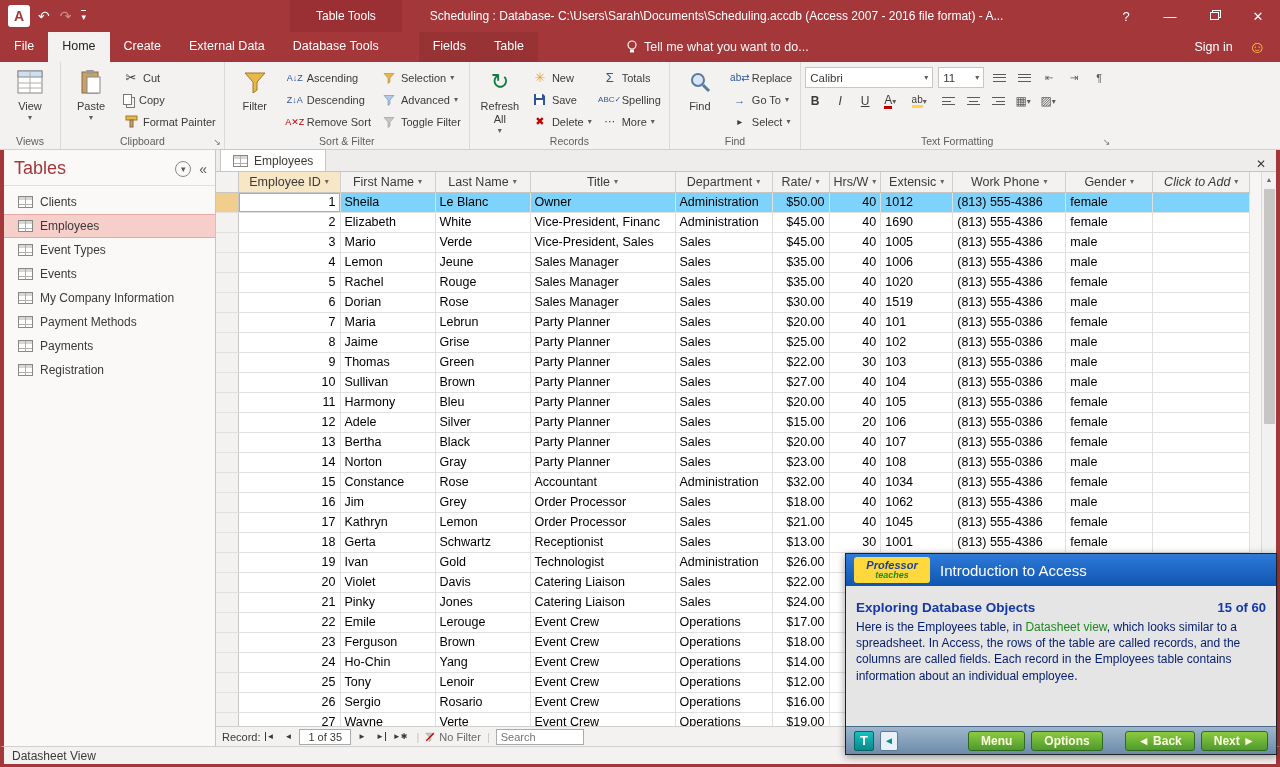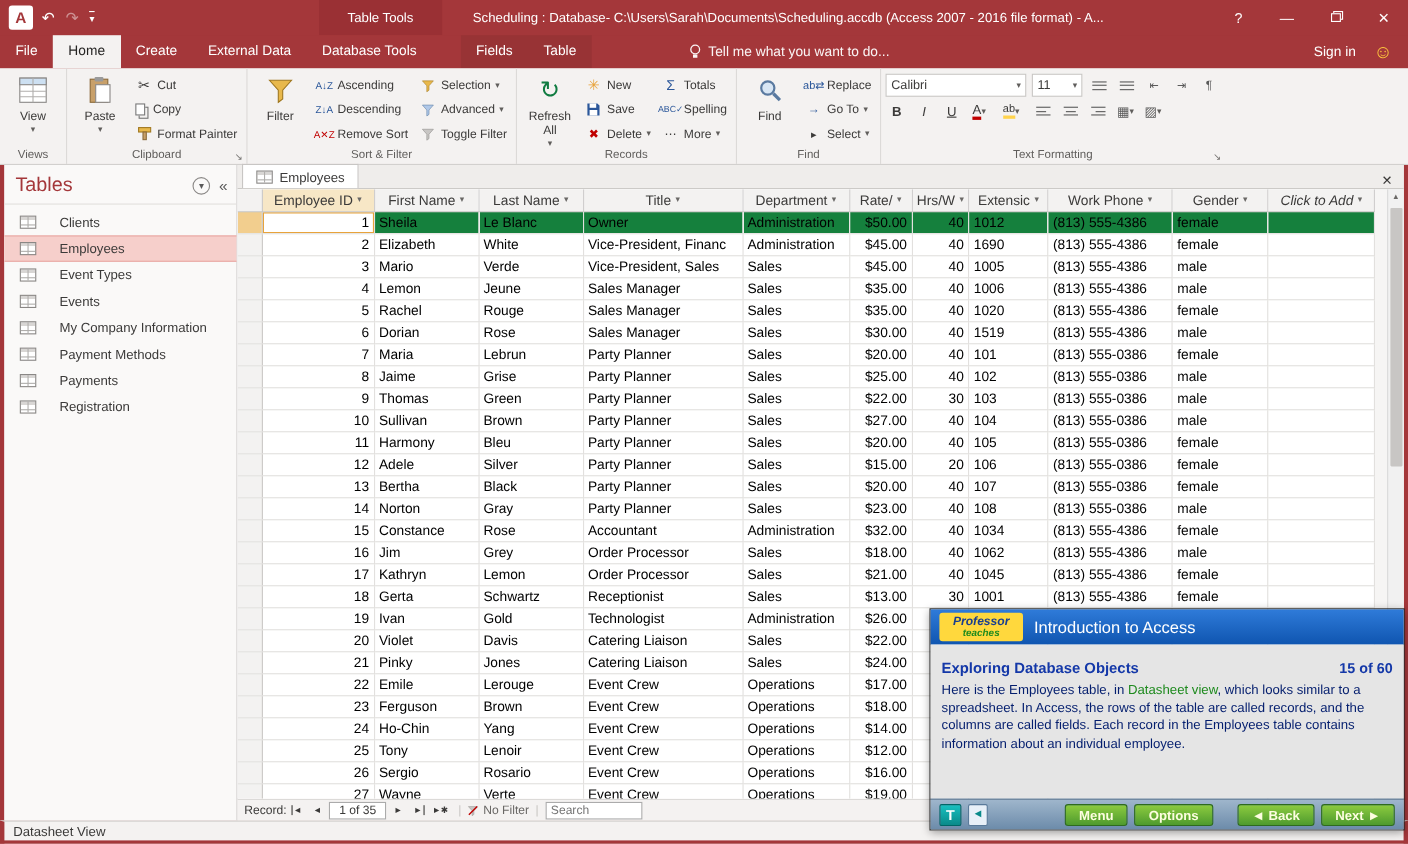--- a/index.html
+++ b/index.html
@@ -52,21 +52,21 @@
 
   
   .main { flex:1 1 auto; display:flex; border-left:4px solid #A4373A; border-right:4px solid #A4373A; min-height:0; background:#fff; }
   
   .navpane { width:212px; background:#FAF9F8; border-right:1px solid #C8C6C4; display:flex; flex-direction:column; }
   .nav-head { display:flex; align-items:center; padding:8px 8px 6px 10px; }
   .nav-title { font-size:18px; color:#A4373A; flex:1; }
   .nav-btn { color:#5A5A5A; font-size:12px; margin-left:8px; }
   .nav-circle { width:16px; height:16px; border:1px solid #8A8886; border-radius:50%; display:flex; align-items:center; justify-content:center; font-size:9px; }
   .nav-items { border-top:1px solid #E1DFDD; padding-top:4px; }
-  .nav-item { display:flex; align-items:center; gap:21px; height:24px; padding-left:14px; font-size:12px; color:#3B3A39; cursor:default; }
+  .nav-item { display:flex; align-items:center; gap:7px; height:24px; padding-left:14px; font-size:12px; color:#3B3A39; cursor:default; }
   .nav-item.sel { background:#F6CFCB; border-top:1px solid #E8A8A4; border-bottom:1px solid #E8A8A4; }
   .tbl-ico { width:15px; height:12px; border:1px solid #8A8886; background:linear-gradient(#D8D6D4 3px, #fff 3px); position:relative; flex:0 0 auto; }
   .tbl-ico::before { content:""; position:absolute; left:6px; top:0; bottom:0; width:1px; background:#B0AEAC; }
   .tbl-ico::after { content:""; position:absolute; left:0; right:0; top:7px; height:1px; background:#B0AEAC; }
 
   
   .docarea { flex:1 1 auto; display:flex; flex-direction:column; min-width:0; background:#F6F5F4; }
   .doctabs { height:22px; background:#EFEDEB; border-bottom:1px solid #C8C6C4; display:flex; align-items:flex-end; }
   .doctab { background:#fff; border:1px solid #C8C6C4; border-bottom:none; height:22px; display:flex; align-items:center; gap:6px; padding:0 12px; font-size:12px; color:#3B3A39; margin-left:4px; }
   .doctab-close { margin-left:auto; padding:0 10px; font-size:12px; color:#3B3A39; }
@@ -74,21 +74,21 @@
   .gridwrap { flex:1 1 auto; position:relative; overflow:hidden; background:#F6F5F4; }
   table.sheet { border-collapse:collapse; table-layout:fixed; background:#fff; font-size:12.5px; color:#000; }
   .sheet th, .sheet td { overflow:hidden; white-space:nowrap; height:20px; padding:0 4px; }
   .sheet th { background:#F3F2F1; border-right:1px solid #D0CECE; border-bottom:1px solid #C8C6C4; font-weight:normal; color:#3B3A39; text-align:center; }
   .sheet th .h-in { display:flex; align-items:center; justify-content:center; gap:4px; }
   .h-arrow { font-size:8px; color:#6A6866; }
   .sheet th.curcol { background:#F7E7C6; }
   .sheet th.addcol .h-label { font-style:italic; }
   .sheet td { border-right:1px solid #E2E0DE; border-bottom:1px solid #E2E0DE; background:#fff; }
   td.rowsel, th.rowsel-h { background:#F3F2F1 !important; border-right:1px solid #C8C6C4; }
-  tr.selected td { background:#15803d; }
+  tr.selected td { background:#7dd3fc; }
   tr.selected td.rowsel { background:#F2CE8E !important; }
   tr.selected td.c-id { background:#fff; box-shadow:inset 0 0 0 1px #E8A33B; }
   td.num { text-align:right; }
 
   
   .vscroll { position:absolute; top:0; right:0; width:15px; bottom:0; background:#F1F1F1; border-left:1px solid #DADADA; display:flex; flex-direction:column; align-items:center; }
   .vs-arrow { height:15px; width:100%; display:flex; align-items:center; justify-content:center; font-size:7px; color:#6A6866; }
   .vs-thumb { width:11px; height:235px; background:#C8C6C4; border-radius:1px; margin-top:2px; }
   .vs-fill { flex:1; }
 

